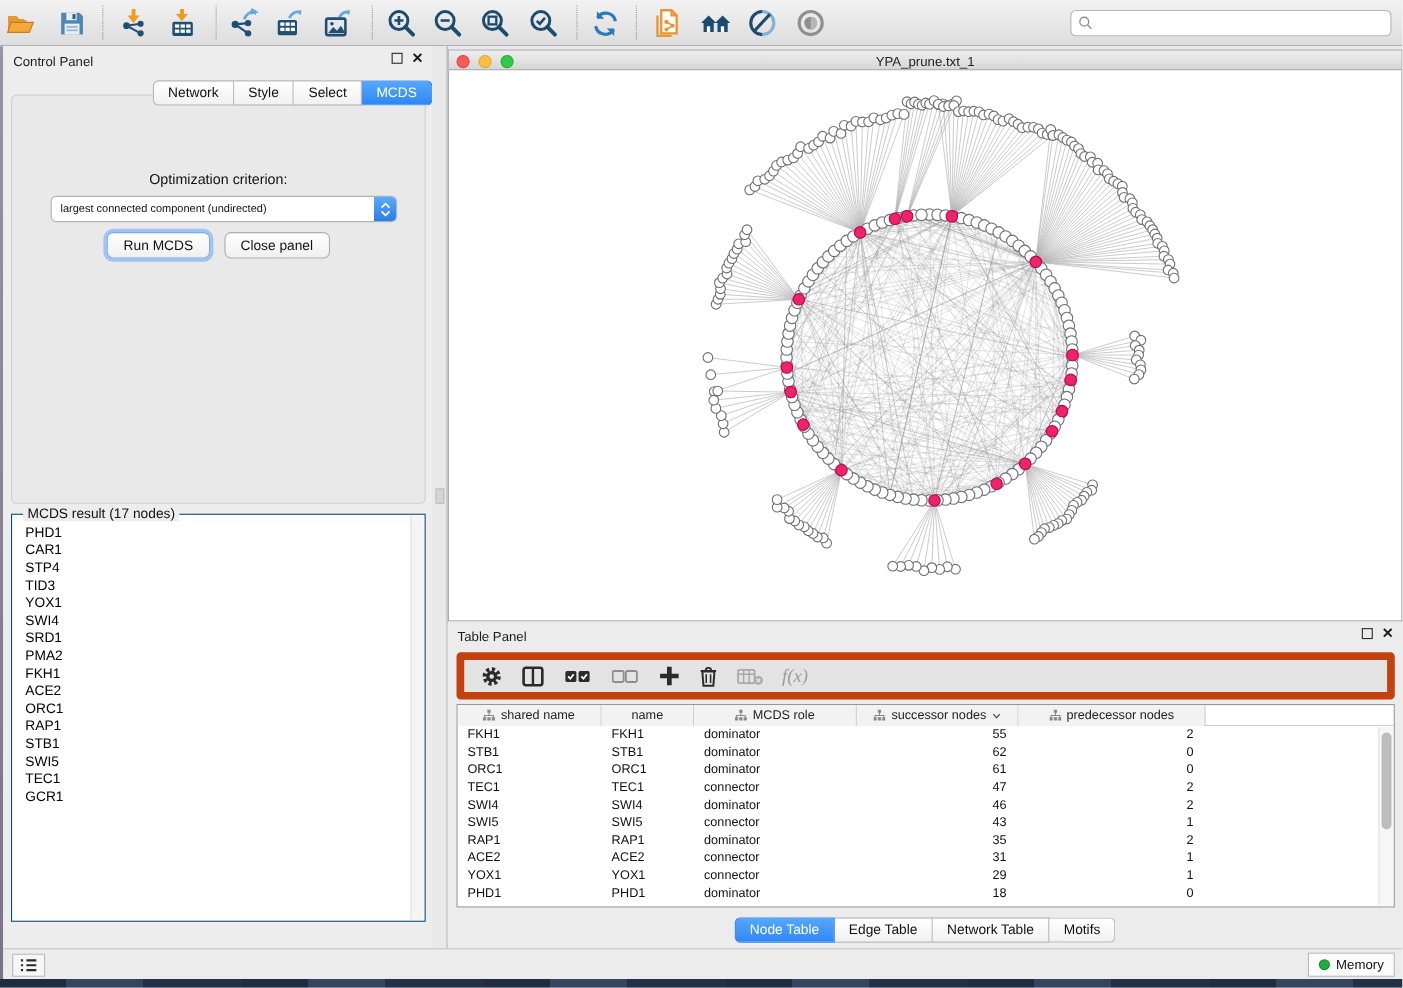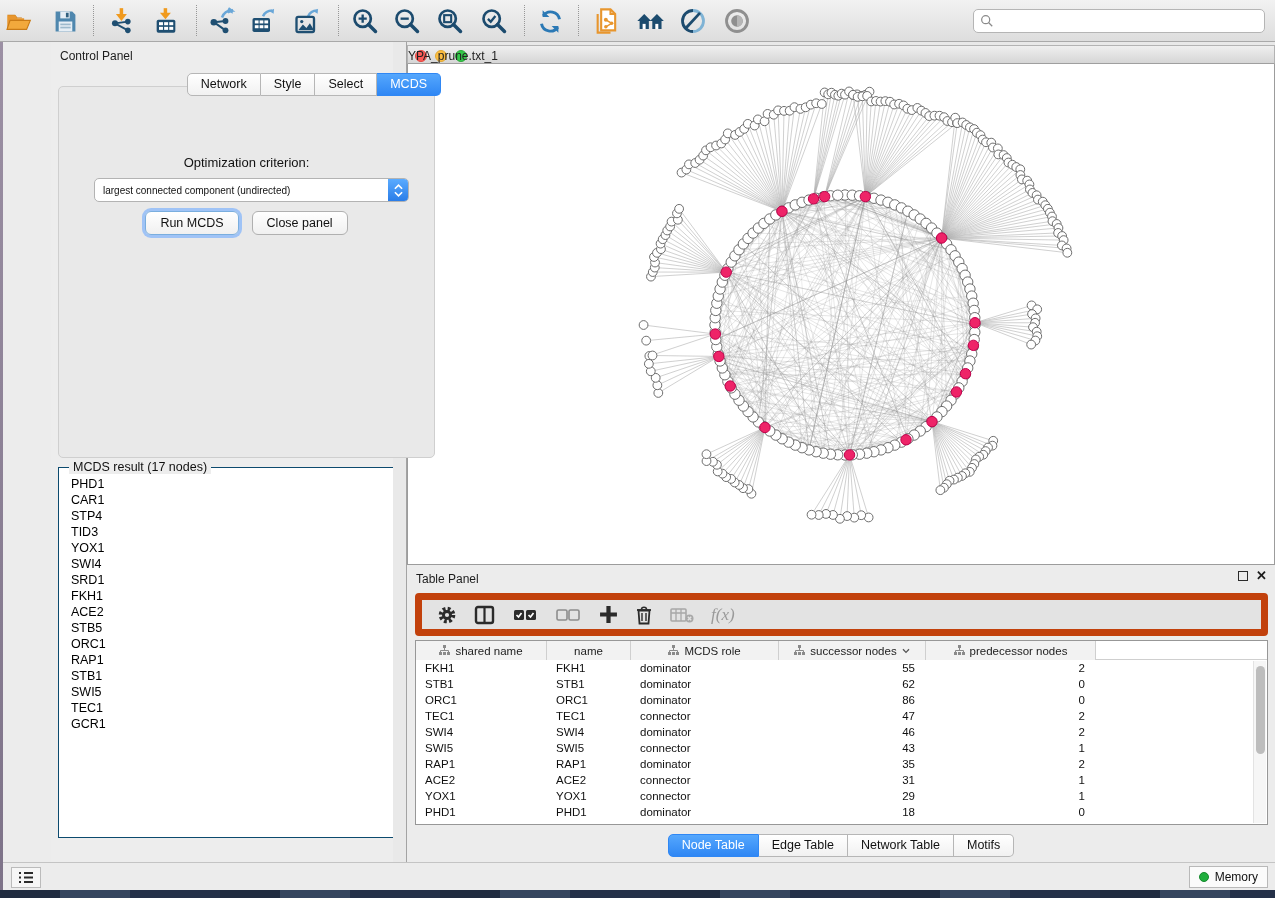--- a/index.html
+++ b/index.html
@@ -19,21 +19,21 @@
   .tbtn { position:absolute; top:6px; width:30px; height:30px; display:flex; align-items:center; justify-content:center; }
   .tsep { position:absolute; top:5px; width:0; height:31px; border-left:1px dotted #979797; }
   .searchbox { position:absolute; right:10px; top:9px; width:292px; height:24px; background:#fff;
                border:1px solid #b5b5b5; border-radius:5px; display:flex; align-items:center; padding:0 6px; }
   .searchbox input { border:none; outline:none; flex:1; font:12px "Liberation Sans",sans-serif; background:transparent; }
 
   
   .main { position:absolute; left:3px; top:42px; width:1272px; height:820px; background:#ececec; }
 
   
-  .control-panel { position:absolute; left:0; top:0; width:390px; height:820px; background:#ededed;margin-left:48px; }
+  .control-panel { position:absolute; left:0; top:0; width:390px; height:820px; background:#ededed; }
   .cp-header { position:relative; height:26px; }
   .panel-title { position:absolute; left:9px; top:7px; font-size:12px; color:#1c1c1c; }
   .win-icons { position:absolute; right:8px; top:6px; display:flex; gap:8px; align-items:center; }
   .float-ic { width:10px; height:10px; border:1.6px solid #2b2b2b; background:transparent; }
   .close-ic { font-weight:bold; font-size:13px; color:#1b1b1b; line-height:10px; }
 
   .cp-tabs { position:absolute; left:0; top:31px; width:390px; display:flex; justify-content:flex-end; z-index:3; }
   .seg { border:1px solid #b6b6b6; border-left:none; background:linear-gradient(#ffffff,#f1f1f1);
          padding:3px 13px 4px; font-size:12.5px; color:#111; }
   .seg:first-child { border-left:1px solid #b6b6b6; border-radius:5px 0 0 5px; }
@@ -69,21 +69,21 @@
   
   .right-col { position:absolute; left:404px; top:0; width:868px; height:820px; background:#e8e8e8; }
   .net-window { position:absolute; left:0; top:0; width:868px; height:523px; }
   .net-titlebar { position:absolute; left:0; top:3px; width:868px; height:19px;
                   background:linear-gradient(#efefef,#d6d6d6); border:1px solid #b3b3b3; border-bottom-color:#9f9f9f; }
   .tlights { position:absolute; left:7px; top:3.5px; display:flex; gap:8px; }
   .tl { width:12px; height:12px; border-radius:50%; }
   .tl.red { background:#fc5b57; border:1px solid #e2463f; }
   .tl.yel { background:#fdbe41; border:1px solid #e0a833; }
   .tl.grn { background:#34c84a; border:1px solid #2ca93a; }
-  .net-title { position:absolute; left:0; width:100%; top:3px; text-align:left; font-size:12px; color:#222; }
+  .net-title { position:absolute; left:0; width:100%; top:3px; text-align:center; font-size:12px; color:#222; }
   .net-canvas { position:absolute; left:0; top:22px; width:868px; height:501px; background:#fff;
                 border:1px solid #9c9c9c; border-top:none; }
 
   
   .table-panel { position:absolute; left:0; top:523px; width:868px; height:297px; background:#ececec; }
   .tp-header { position:relative; height:24px; }
   .tp-toolbar { position:absolute; left:8px; right:7px; top:28px; height:43px; background:#e3e3e3;
                 border:7px solid #c2410c; border-radius:4px; display:flex; align-items:center; gap:17px; padding-left:15px; }
   .tico { display:flex; align-items:center; justify-content:center; }
   .fx { font-family:"Liberation Serif",serif; font-style:italic; font-size:17px; color:#9a9a9a; }
@@ -309,23 +309,23 @@
       <div class="result-box">
         <span class="result-legend">MCDS result (17 nodes)</span>
         <div class="result-list" id="result-list">
             <div>PHD1</div>
             <div>CAR1</div>
             <div>STP4</div>
             <div>TID3</div>
             <div>YOX1</div>
             <div>SWI4</div>
             <div>SRD1</div>
+            <div>PMA2</div>
             <div>FKH1</div>
             <div>ACE2</div>
-            <div>STB5</div>
             <div>ORC1</div>
             <div>RAP1</div>
             <div>STB1</div>
             <div>SWI5</div>
             <div>TEC1</div>
             <div>GCR1</div>
           </div>
         <div class="result-scroll"></div>
       </div>
     </div>
@@ -1362,21 +1362,21 @@
                 <div class="td" style="width: 131px; padding: 0px 0px 0px 9px; text-align: left;">STB1</div>
                 <div class="td" style="width: 84px; padding: 0px 0px 0px 9px; text-align: left;">STB1</div>
                 <div class="td" style="width: 148px; padding: 0px 0px 0px 9px; text-align: left;">dominator</div>
                 <div class="td" style="width: 147px; padding: 0px 11px 0px 0px; text-align: right;">62</div>
                 <div class="td" style="width: 170px; padding: 0px 11px 0px 0px; text-align: right;">0</div>
               </div>
               <div class="tr">
                 <div class="td" style="width: 131px; padding: 0px 0px 0px 9px; text-align: left;">ORC1</div>
                 <div class="td" style="width: 84px; padding: 0px 0px 0px 9px; text-align: left;">ORC1</div>
                 <div class="td" style="width: 148px; padding: 0px 0px 0px 9px; text-align: left;">dominator</div>
-                <div class="td" style="width: 147px; padding: 0px 11px 0px 0px; text-align: right;">86</div>
+                <div class="td" style="width: 147px; padding: 0px 11px 0px 0px; text-align: right;">61</div>
                 <div class="td" style="width: 170px; padding: 0px 11px 0px 0px; text-align: right;">0</div>
               </div>
               <div class="tr">
                 <div class="td" style="width: 131px; padding: 0px 0px 0px 9px; text-align: left;">TEC1</div>
                 <div class="td" style="width: 84px; padding: 0px 0px 0px 9px; text-align: left;">TEC1</div>
                 <div class="td" style="width: 148px; padding: 0px 0px 0px 9px; text-align: left;">connector</div>
                 <div class="td" style="width: 147px; padding: 0px 11px 0px 0px; text-align: right;">47</div>
                 <div class="td" style="width: 170px; padding: 0px 11px 0px 0px; text-align: right;">2</div>
               </div>
               <div class="tr">

